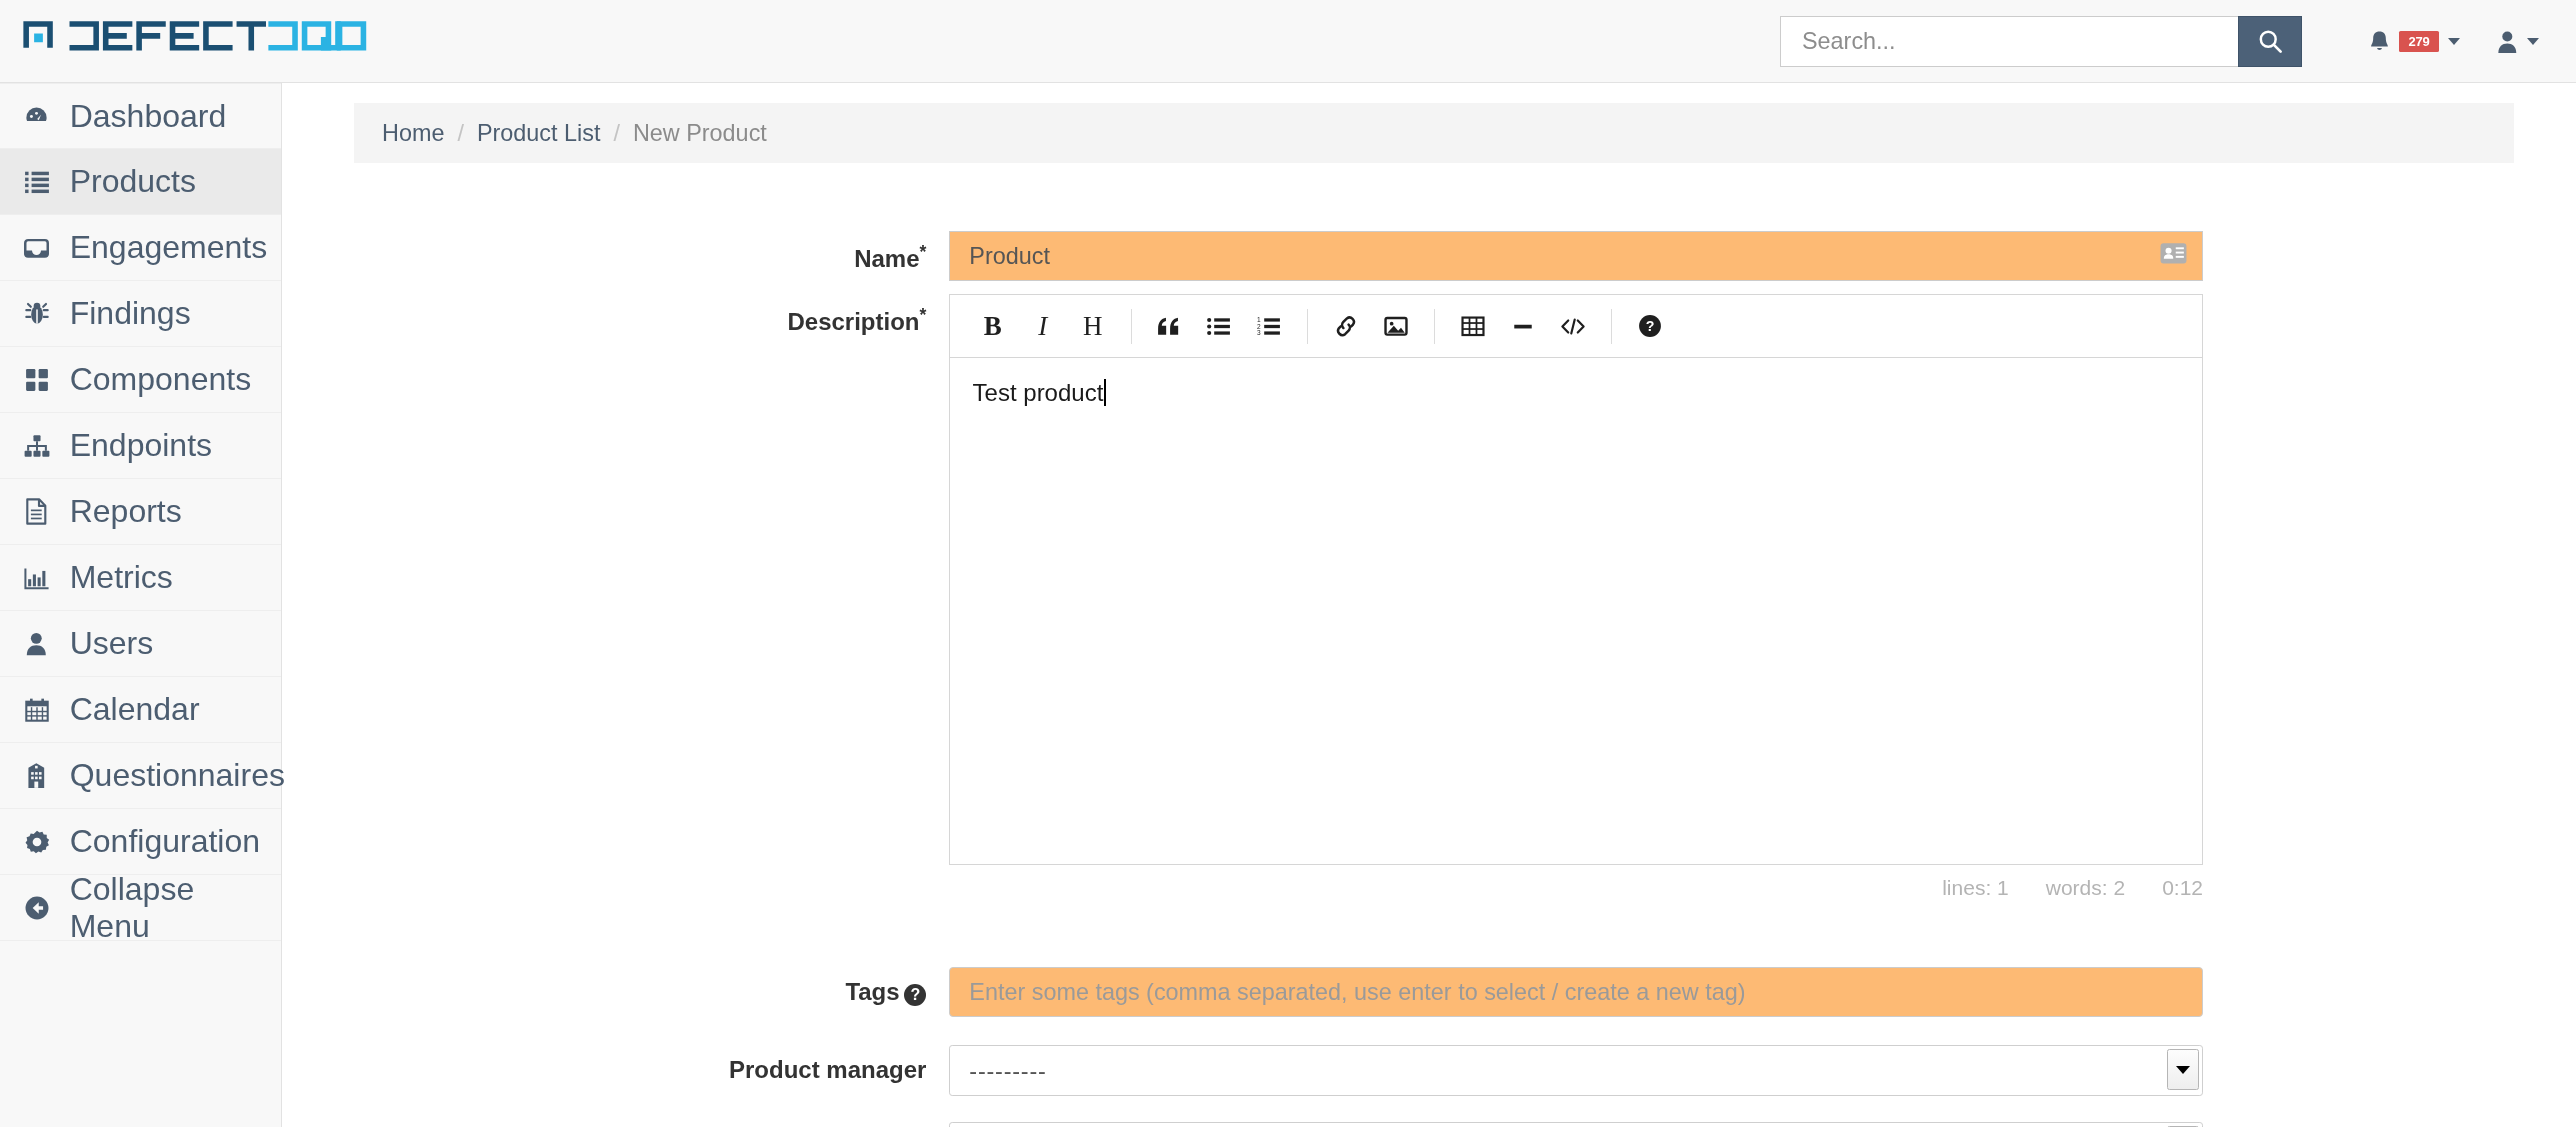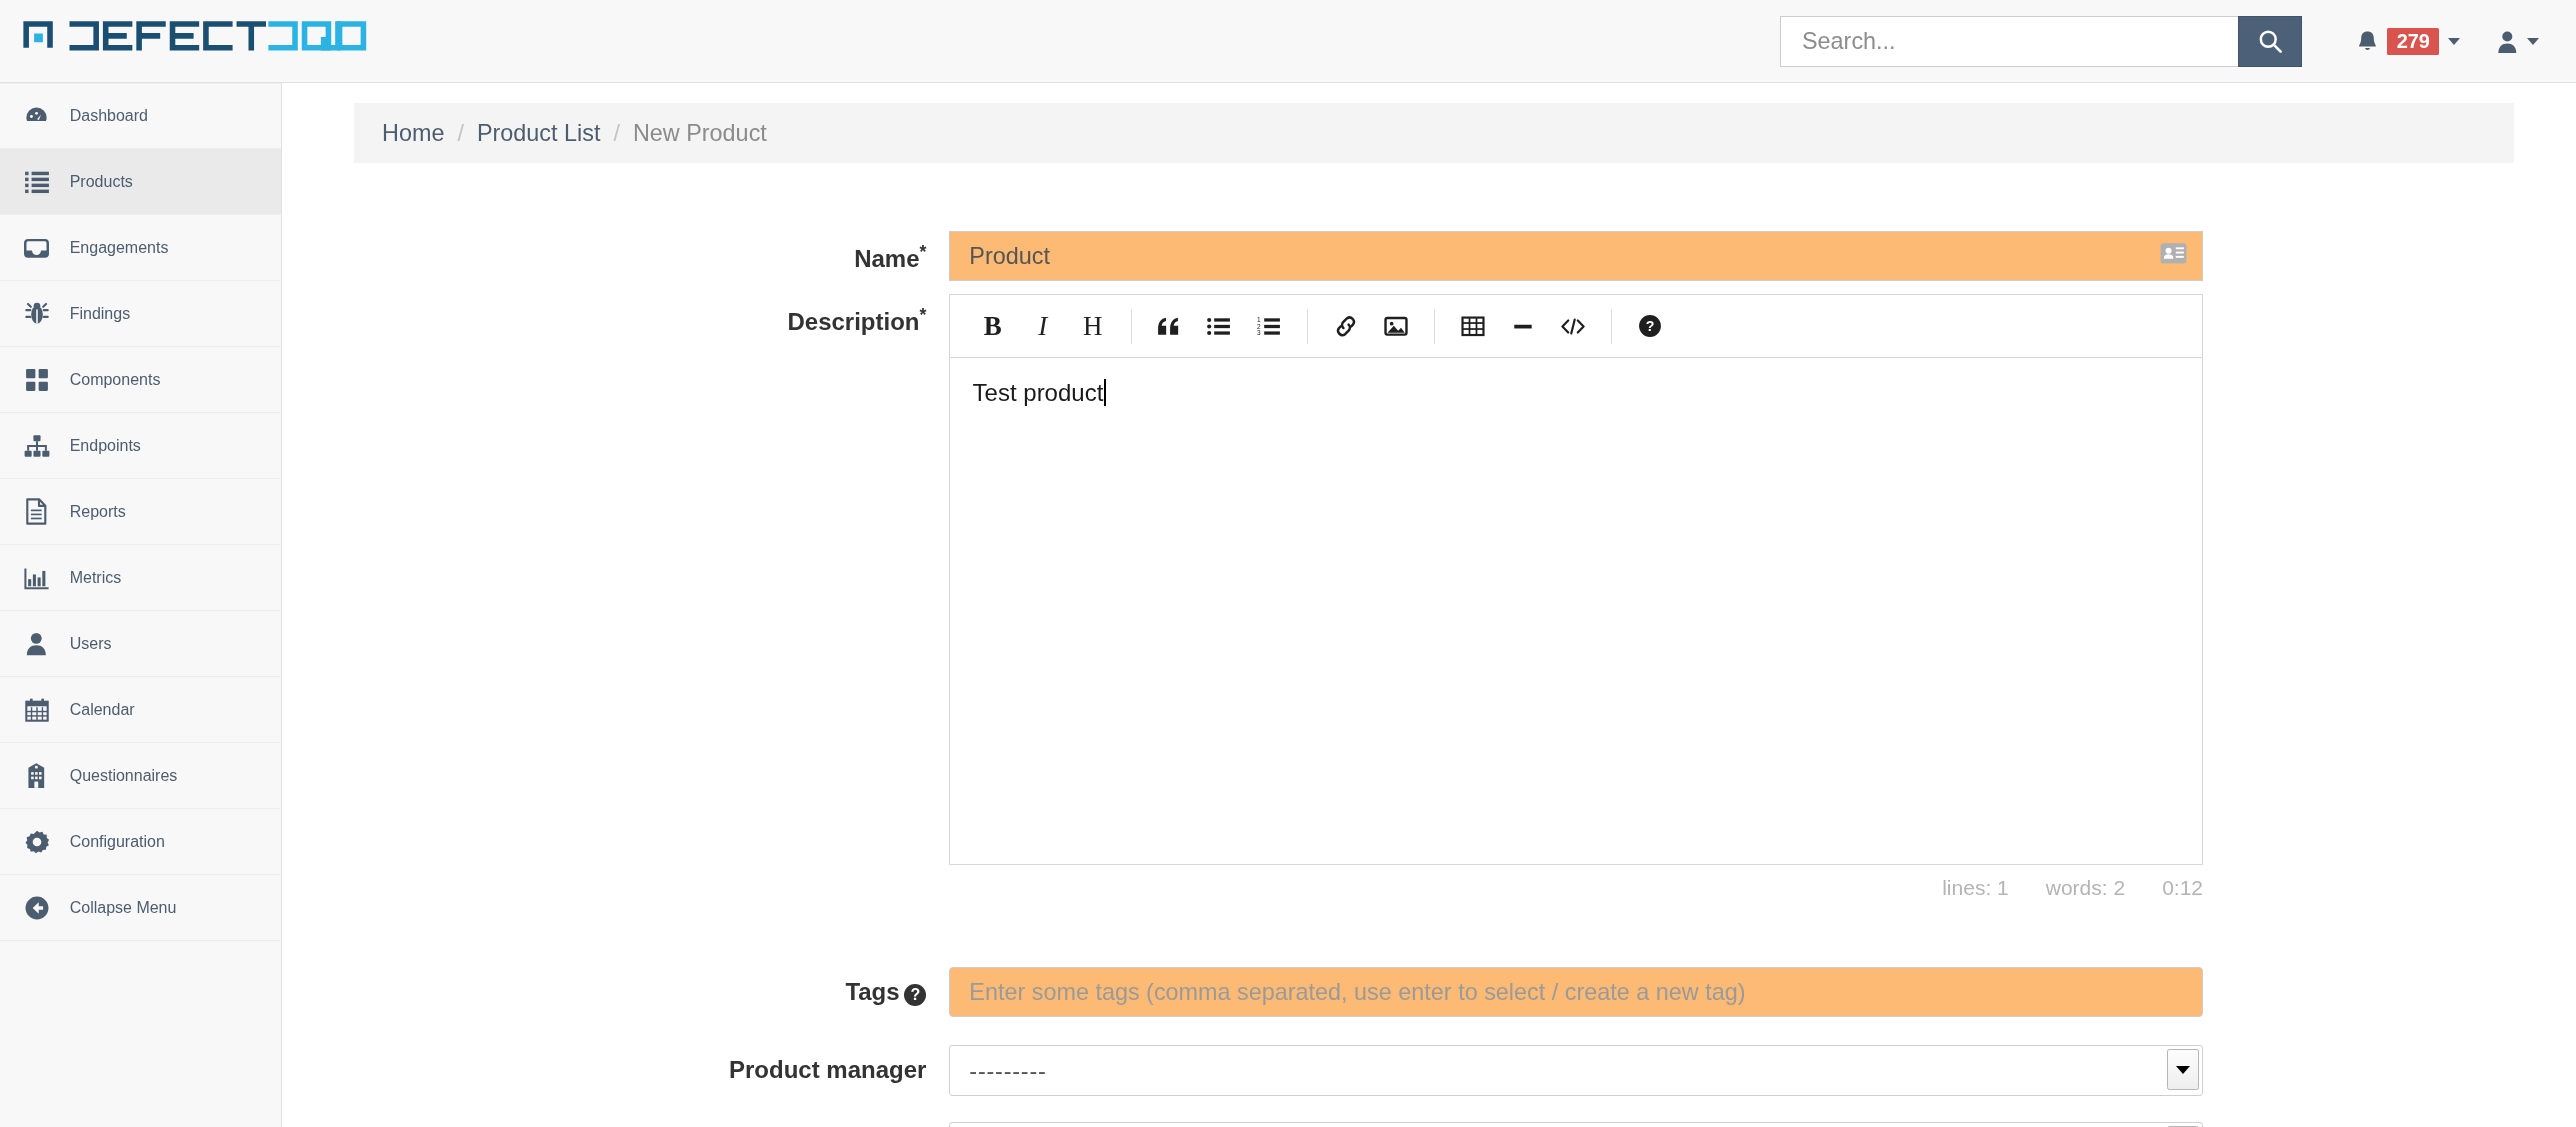--- a/index.html
+++ b/index.html
@@ -50,21 +50,21 @@
   .nav-right {
     position: absolute; right: 19.3px; top: 0;
     height: 83px; display: flex; align-items: center; gap: 0;
   }
   .nav-item {
     display: flex; align-items: center; gap: 8.9px;
     height: 83px; padding: 0 17.7px; cursor: pointer;
   }
   .badge-count {
     background: #d9534f; color: #ffffff;
-    font-size: 20px; font-weight: bold;
+    font-size: 13px; font-weight: bold;
     padding: 3.2px 9.7px 4px 9.7px;
     line-height: 1;
     border-radius: 1.6px;
     letter-spacing: -0.2px;
   }
   .caret {
     width: 0; height: 0;
     border-left: 6.4px solid transparent;
     border-right: 6.4px solid transparent;
     border-top: 7.2px solid #4c5d70;
@@ -87,21 +87,21 @@
     border-bottom: 0.8px solid #eeeeee;
     cursor: pointer;
     color: #4c5d70;
   }
   .side-item:first-child { border-top: 0.8px solid #eeeeee; }
   .side-item.active { background: #eaeaea; }
   .side-ico {
     width: 31px; display: flex; align-items: center; justify-content: center;
     flex: 0 0 31px;
   }
-  .side-label { font-size: 16px; color: #4c5d70; }
+  .side-label { font-size: 32px; color: #4c5d70; }
 
   
   .content {
     position: absolute; left: 282px; top: 83px;
     width: 2294px; height: 1045px;
     background: #ffffff;
   }
   .breadcrumb {
     position: absolute; left: 72px; top: 20px;
     width: 2160px; height: 60px;

